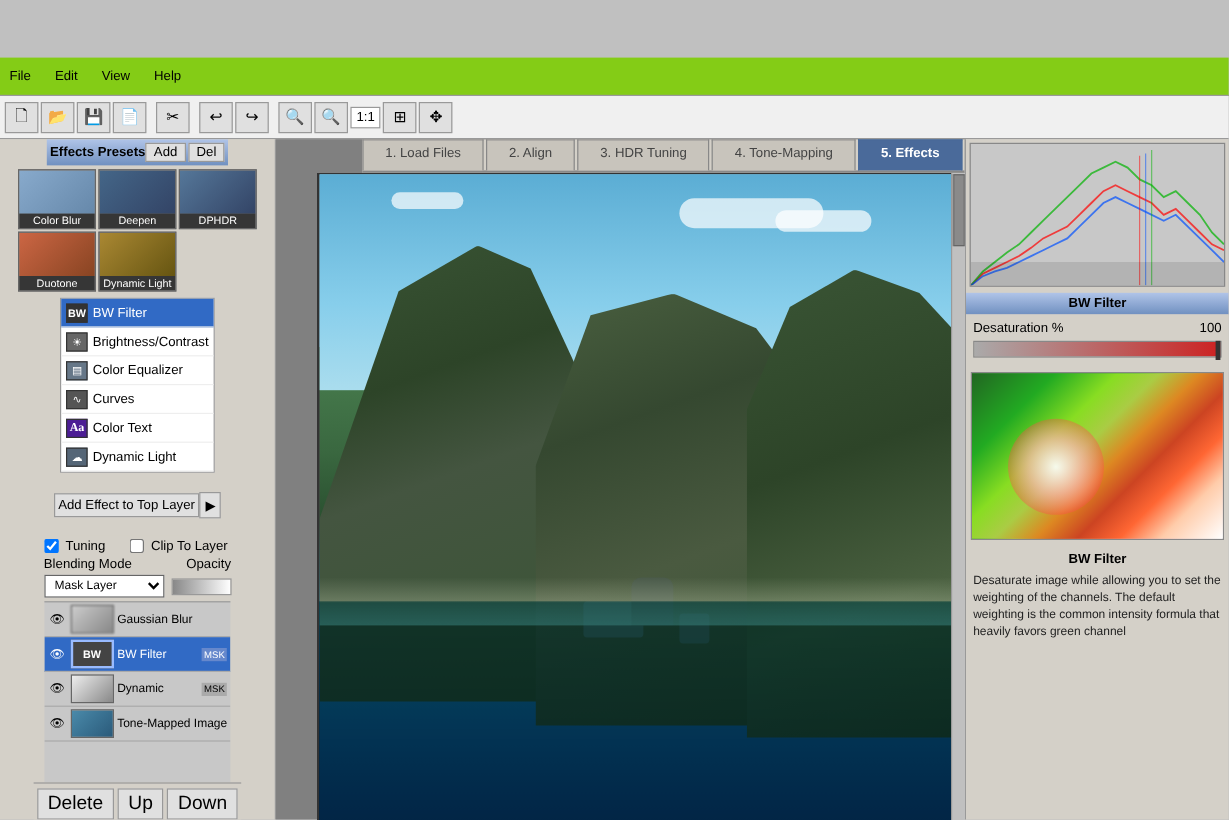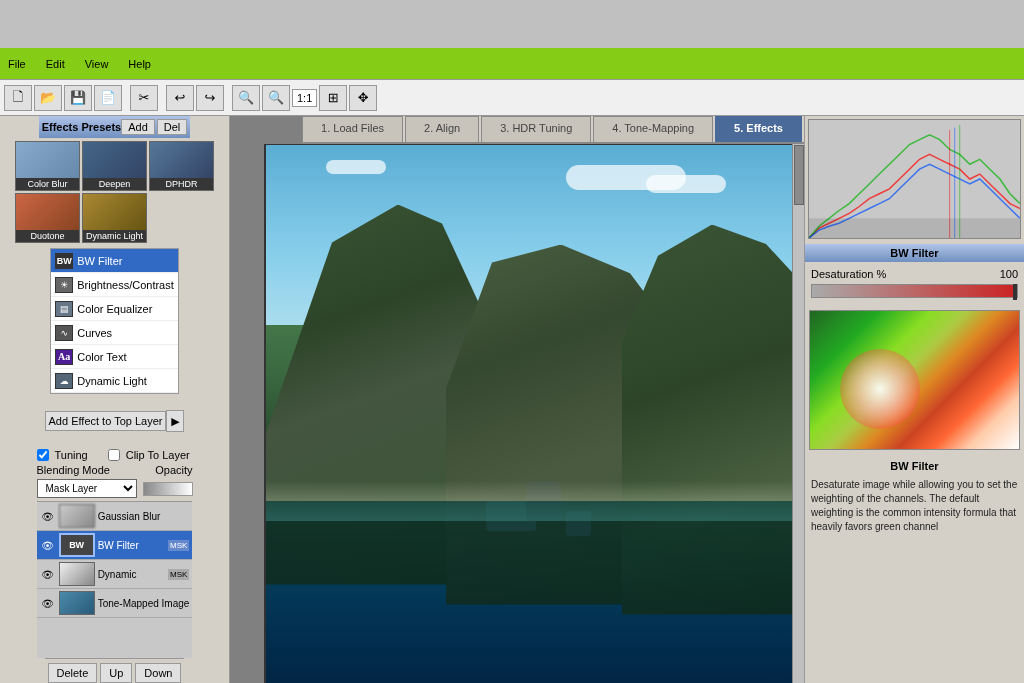--- a/index.html
+++ b/index.html
@@ -69,21 +69,21 @@
     .layer-msk { font-size: 8px; background: #aaa; padding: 1px 2px; margin-left: auto; }
     .layer-item.active .layer-msk { background: #6688cc; color: white; }
 
     
     .lt-gaussian { background: linear-gradient(135deg, #ccc, #888); filter: blur(1px); }
     .lt-invert { background: linear-gradient(135deg, #eee, #888); }
     .lt-tonemapped { background: linear-gradient(135deg, #4a8aaa, #2a5a7a); }
 
     
     .layer-btns { display: flex; gap: 3px; padding: 4px 3px; background: #d4d0c8; border-top: 1px solid #999; }
-    .layer-btn { padding: 3px 8px; background: #e0e0e0; border: 1px solid #999; cursor: pointer; font-size: 11px; }
+    .layer-btn { padding: 3px 8px; background: #e0e0e0; border: 1px solid #999; cursor: pointer; font-size: 16px; }
 
     
     .save-btn { margin: 4px 3px; padding: 5px; background: linear-gradient(to bottom, #ff8888, #dd4444); border: 1px solid #aa2222; cursor: pointer; font-size: 12px; font-weight: bold; text-align: center; color: #000; }
 
     
     .workflow-tabs { display: flex; background: #d4d0c8; border-bottom: 2px solid #888; height: 28px; }
     .workflow-tab { padding: 5px 18px; font-size: 11px; cursor: pointer; border: 1px solid #888; border-bottom: none; margin-right: 2px; background: #c8c4bc; color: #444; }
     .workflow-tab.active { background: #4a6a9a; color: white; font-weight: bold; border-color: #4a6a9a; }
 
     

